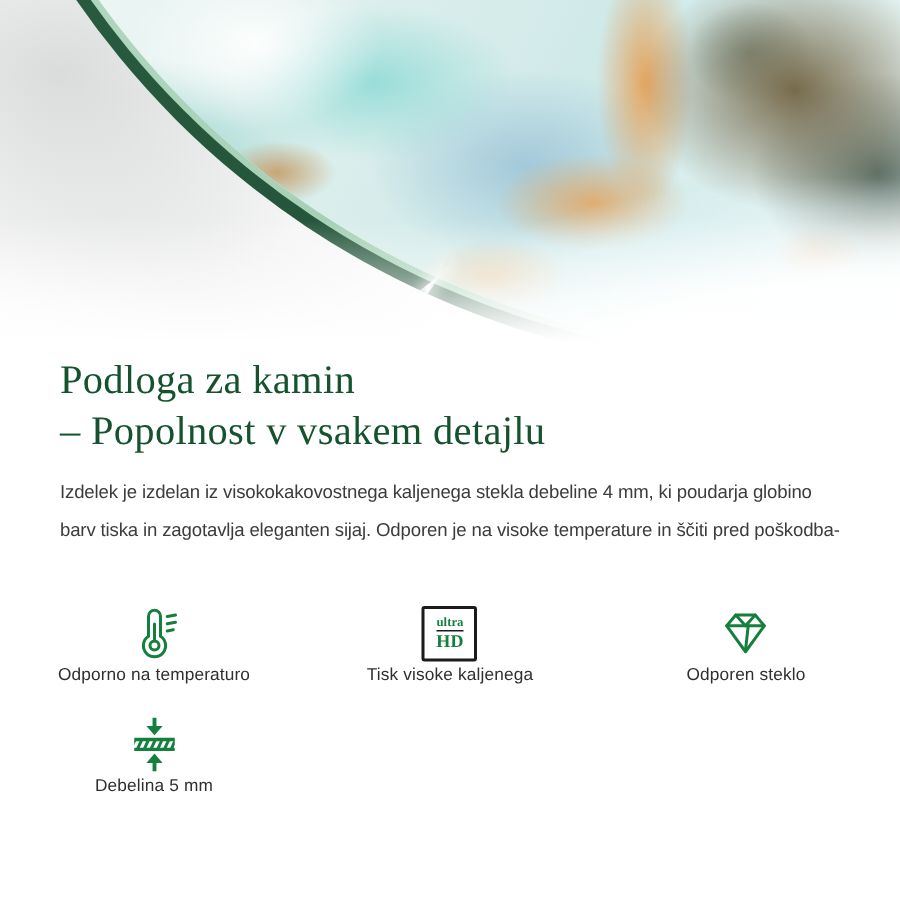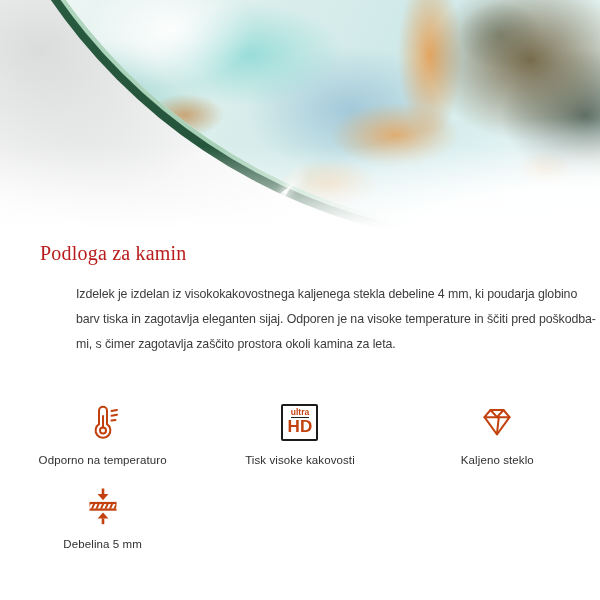--- a/index.html
+++ b/index.html
@@ -43,36 +43,36 @@
     box-shadow:0 0 10px 3px rgba(255,255,255,0.75);}
   .sparkle-cross{position:absolute;left:272px;top:190px;width:26px;height:2px;border-radius:50%;
     transform:rotate(-38deg);
     background:linear-gradient(to right, rgba(255,255,255,0), #ffffff 50%, rgba(255,255,255,0));}
   .hero-fade{position:absolute;inset:0;
     background:
       linear-gradient(to bottom, rgba(255,255,255,0) 62%, rgba(255,255,255,0.55) 82%, #ffffff 97%),
       radial-gradient(430px 190px at 92% 108%, rgba(255,255,255,0.95) 35%, rgba(255,255,255,0) 72%);}
   
   .content{position:absolute;left:40px;right:40px;top:236px;}
-  .title{font-family:"Liberation Serif",serif;font-weight:400;font-size:20px;line-height:34px;
-    color:#b91c1c;margin:0;letter-spacing:0.2px;}
+  .title{font-family:"Liberation Serif",serif;font-weight:400;font-size:27px;line-height:34px;
+    color:#14532d;margin:0;letter-spacing:0.2px;}
   .title span{display:block;}
   .desc{margin-top:12px;font-size:12.4px;line-height:25px;color:#3c3c3c;letter-spacing:-0.1px;}
-  .desc .line{white-space:nowrap;margin-left:36px;}
+  .desc .line{white-space:nowrap;}
   
   .features{position:absolute;left:4px;right:4px;top:400px;display:grid;
     grid-template-columns:1fr 1fr 1fr;row-gap:18px;}
   .feature{display:flex;flex-direction:column;align-items:center;}
-  .f-icon{height:44px;display:flex;align-items:center;justify-content:flex-end;color:#c2410c;}
-  .f-label{margin-top:10px;font-size:11.5px;color:#2f2f2f;letter-spacing:0.1px;}
+  .f-icon{height:44px;display:flex;align-items:center;justify-content:flex-end;color:#15803d;font-family:Liberation Serif, serif;}
+  .f-label{margin-top:0;font-size:11.5px;color:#2f2f2f;letter-spacing:0.1px;}
   .uhd-box{width:33px;height:33px;border:2.5px solid #1b1b1b;border-radius:2px;
     display:flex;flex-direction:column;align-items:center;justify-content:center;}
   .uhd-top{font-size:8.5px;font-weight:bold;line-height:1;border-bottom:1px solid #1b1b1b;
     padding-bottom:1px;}
-  .uhd-bottom{font-size:17px;font-weight:bold;line-height:1.05;letter-spacing:0.2px;}
+  .uhd-bottom{font-size:12px;font-weight:bold;line-height:1.05;letter-spacing:0.2px;}
   svg{display:block;}
 </style>
 </head>
 <body>
 
 <div class="page">
 
   <div class="hero">
     <div class="hero-shadow"></div>
     <div class="edge-dark"></div>
@@ -81,25 +81,25 @@
       <div class="marble-paint"></div>
     </div>
     <div class="sparkle"></div>
     <div class="sparkle-cross"></div>
     <div class="hero-fade"></div>
   </div>
 
   <div class="content">
     <h1 class="title">
       <span>Podloga za kamin</span>
+      <span>– Popolnost v vsakem detajlu</span>
     </h1>
     <div class="desc">
       <div class="line">Izdelek je izdelan iz visokokakovostnega kaljenega stekla debeline 4 mm, ki poudarja globino</div>
       <div class="line">barv tiska in zagotavlja eleganten sijaj. Odporen je na visoke temperature in ščiti pred poškodba-</div>
-      <div class="line">mi, s čimer zagotavlja zaščito prostora okoli kamina za leta.</div>
     </div>
   </div>
 
   <div class="features">
 
     <div class="feature">
       <div class="f-icon">
         <svg width="40" height="40" viewBox="0 0 40 40" fill="none" stroke="currentColor" stroke-width="2" stroke-linecap="round">
           <path d="M16 22.2 A7.4 7.4 0 1 0 24 22.2 L24 8.8 A4 4 0 0 0 16 8.8 Z"></path>
           <circle cx="20" cy="28.4" r="3"></circle>
@@ -112,34 +112,34 @@
       <div class="f-label">Odporno na temperaturo</div>
     </div>
 
     <div class="feature">
       <div class="f-icon">
         <div class="uhd-box">
           <span class="uhd-top">ultra</span>
           <span class="uhd-bottom">HD</span>
         </div>
       </div>
-      <div class="f-label">Tisk visoke kakovosti</div>
+      <div class="f-label">Tisk visoke kaljenega</div>
     </div>
 
 
     <div class="feature">
       <div class="f-icon">
         <svg width="40" height="40" viewBox="0 0 40 40" fill="none" stroke="currentColor" stroke-width="2" stroke-linecap="round" stroke-linejoin="round">
           <path d="M13.5 8 L26.5 8 L32.5 15.2 L20 32.5 L7.5 15.2 Z"></path>
           <path d="M7.5 15.2 L32.5 15.2"></path>
           <path d="M13.5 8 L20 15.2 L26.5 8"></path>
           <path d="M21.8 15.2 L20 31.5"></path>
         </svg>
       </div>
-      <div class="f-label">Kaljeno steklo</div>
+      <div class="f-label">Odporen steklo</div>
     </div>
 
 
     <div class="feature">
       <div class="f-icon">
         <svg width="40" height="40" viewBox="0 0 40 40">
           <g stroke="currentColor" fill="none">
             <path d="M20 2.5 L20 8.5" stroke-width="2.6"></path>
             <path d="M14.6 8 L25.4 8 L20 14.2 Z" fill="currentColor" stroke="none"></path>
             <path d="M6.5 17 L33.5 17" stroke-width="2.2"></path>

